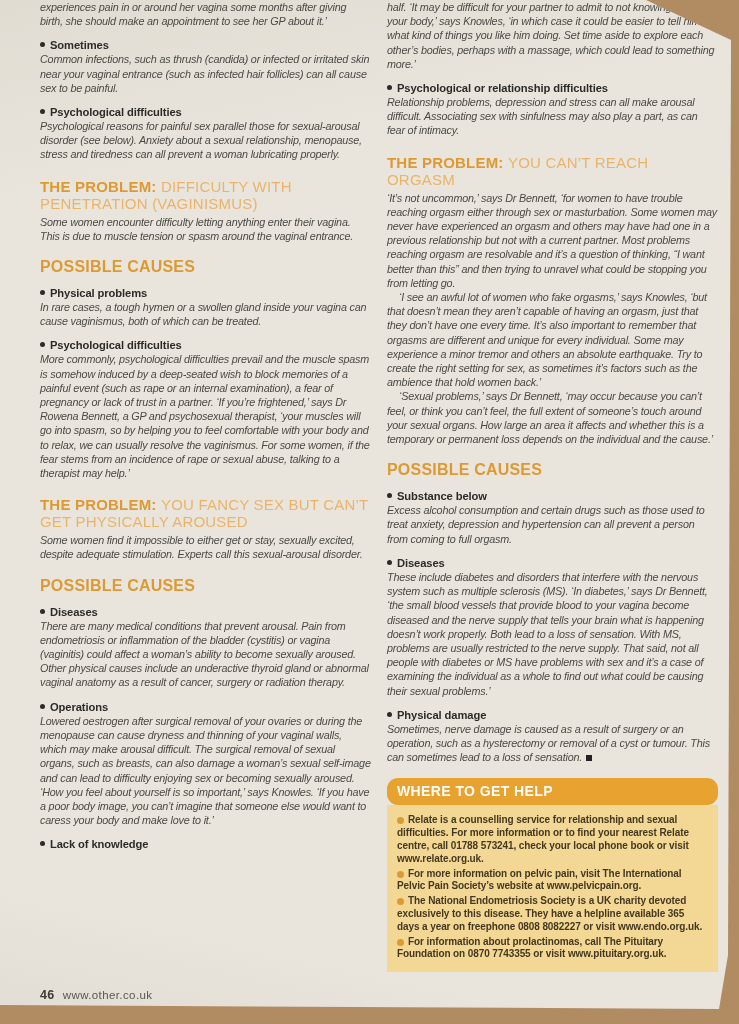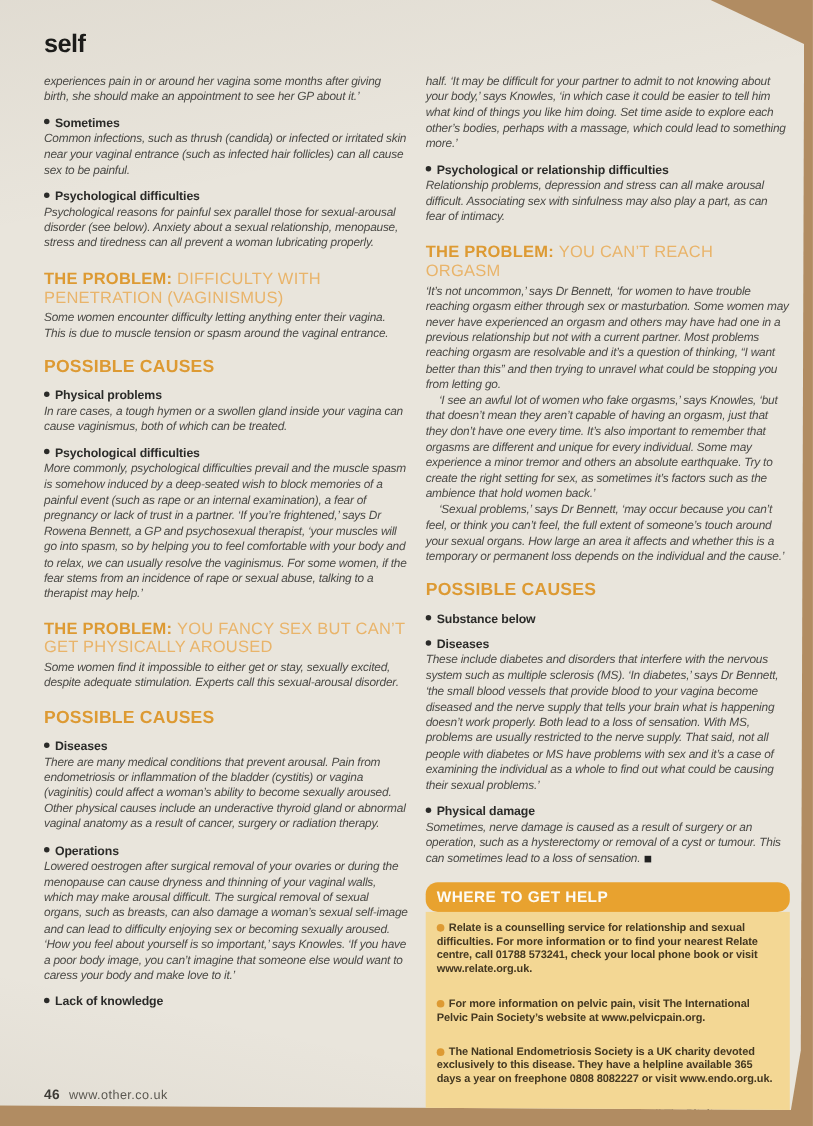--- a/index.html
+++ b/index.html
@@ -55,38 +55,37 @@
     font-size:14px;font-weight:bold;letter-spacing:0.4px;
     padding:5px 10px 6px 10px;
     border-radius:11px;
   }
   .help-body{
     background:var(--help-body-bg,#f3d794);
     padding:9px 10px 11px 10px;
   }
   .help-item{
     font-size:10px;line-height:12.8px;font-weight:bold;color:#443821;
-    letter-spacing:-0.1px;margin-top:18px;
+    letter-spacing:-0.1px;margin-top:2px;
   }
   .help-item:first-child{margin-top:0;}
   .help-dot{
     display:inline-block;width:7px;height:7px;border-radius:50%;
     background:var(--heading-strong,#dd9a33);margin-right:4px;vertical-align:-1px;
   }
   .footer{
     position:absolute;left:40px;bottom:22px;font-size:11.5px;color:#5a5750;
     letter-spacing:0.4px;
   }
   .footer .page-num{font-weight:bold;color:#3c3a35;margin-right:8px;font-size:12.5px;}
 </style>
 </head>
 <body>
 
 <div class="page">
-  <h1 class="brand">self</h1>
 
   <div class="content">
     <div class="col">
       <div>
           <p class="body-text"><span>experiences pain in or around her vagina some months after giving birth, she should make an appointment to see her GP about it.’</span></p>
           <section class="bullet-sec">
             <h4 class="bullet-head"><span class="dot"></span><span>Sometimes</span></h4>
             <p class="body-text"><span>Common infections, such as thrush (candida) or infected or irritated skin near your vaginal entrance (such as infected hair follicles) can all cause sex to be painful.</span></p>
           </section>
           <section class="bullet-sec">
@@ -127,20 +126,21 @@
             <h4 class="bullet-head"><span class="dot"></span><span>Psychological or relationship difficulties</span></h4>
             <p class="body-text"><span>Relationship problems, depression and stress can all make arousal difficult. Associating sex with sinfulness may also play a part, as can fear of intimacy.</span></p>
           </section>
           <h2 class="problem-head"><span class="lead">THE PROBLEM:</span> <span class="rest">YOU CAN’T REACH ORGASM</span></h2>
           <p class="body-text"><span>‘It’s not uncommon,’ says Dr Bennett, ‘for women to have trouble reaching orgasm either through sex or masturbation. Some women may never have experienced an orgasm and others may have had one in a previous relationship but not with a current partner. Most problems reaching orgasm are resolvable and it’s a question of thinking, “I want better than this” and then trying to unravel what could be stopping you from letting go.</span></p>
           <p class="body-text indent"><span>‘I see an awful lot of women who fake orgasms,’ says Knowles, ‘but that doesn’t mean they aren’t capable of having an orgasm, just that they don’t have one every time. It’s also important to remember that orgasms are different and unique for every individual. Some may experience a minor tremor and others an absolute earthquake. Try to create the right setting for sex, as sometimes it’s factors such as the ambience that hold women back.’</span></p>
           <p class="body-text indent"><span>‘Sexual problems,’ says Dr Bennett, ‘may occur because you can’t feel, or think you can’t feel, the full extent of someone’s touch around your sexual organs. How large an area it affects and whether this is a temporary or permanent loss depends on the individual and the cause.’</span></p>
           <h3 class="causes-head">POSSIBLE CAUSES</h3>
           <section class="bullet-sec">
             <h4 class="bullet-head"><span class="dot"></span><span>Substance below</span></h4>
+            <p class="body-text"><span>Excess alcohol consumption and certain drugs such as those used to treat anxiety, depression and hypertension can all prevent a person from coming to full orgasm.</span></p>
           </section>
           <section class="bullet-sec">
             <h4 class="bullet-head"><span class="dot"></span><span>Diseases</span></h4>
             <p class="body-text"><span>These include diabetes and disorders that interfere with the nervous system such as multiple sclerosis (MS). ‘In diabetes,’ says Dr Bennett, ‘the small blood vessels that provide blood to your vagina become diseased and the nerve supply that tells your brain what is happening doesn’t work properly. Both lead to a loss of sensation. With MS, problems are usually restricted to the nerve supply. That said, not all people with diabetes or MS have problems with sex and it’s a case of examining the individual as a whole to find out what could be causing their sexual problems.’</span></p>
           </section>
           <section class="bullet-sec">
             <h4 class="bullet-head"><span class="dot"></span><span>Physical damage</span></h4>
             <p class="body-text"><span>Sometimes, nerve damage is caused as a result of surgery or an operation, such as a hysterectomy or removal of a cyst or tumour. This can sometimes lead to a loss of sensation.</span><span class="end-mark"></span></p>
           </section>
         </div>

